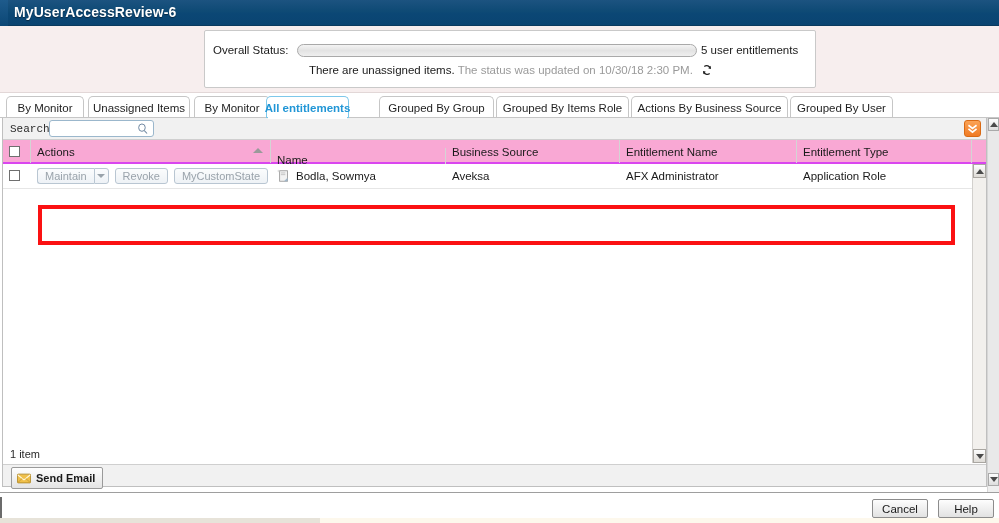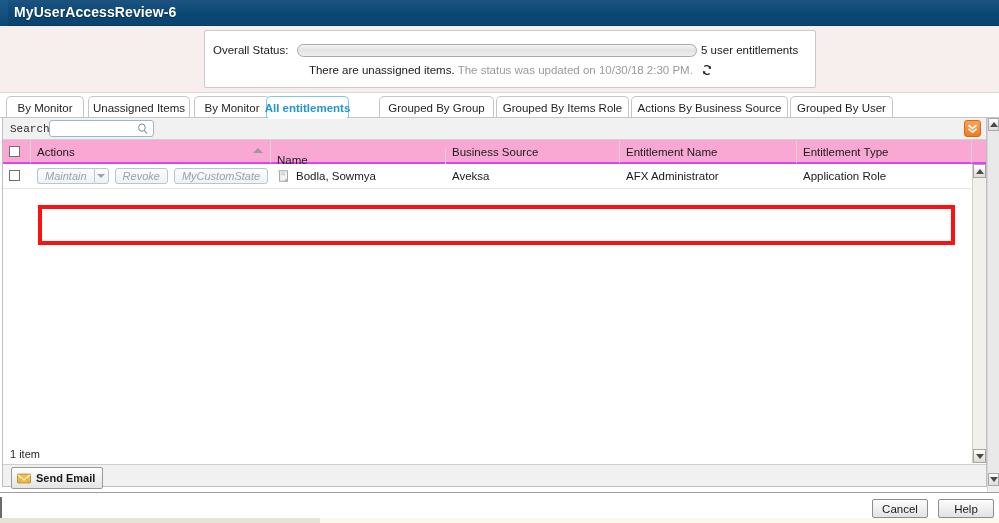--- a/index.html
+++ b/index.html
@@ -158,21 +158,21 @@
   }
   .row-check {
     position: absolute; left: 6px; top: 6px; width: 11px; height: 11px;
     border: 1px solid #6f6f6f; background: #fff; cursor: pointer;
   }
   .act-btn {
     height: 16px; border: 1px solid #b9c6d2; border-radius: 3px;
     background: linear-gradient(to bottom,#fbfcfd,#eef2f6);
     color: #9aa3ab; font-size: 11px;
     display: inline-flex; align-items: center; justify-content: center;
-    padding: 0 7px; cursor: pointer; white-space: nowrap; font-style: italic;
+    padding: 0 7px; cursor: pointer; white-space: nowrap;
   }
   .act-split { display: inline-flex; align-items: stretch; }
   .act-split .act-btn { border-radius: 3px 0 0 3px; border-right: none; }
   .act-arrow {
     width: 15px; height: 16px; border: 1px solid #b9c6d2; border-radius: 0 3px 3px 0;
     background: linear-gradient(to bottom,#fbfcfd,#eef2f6);
     display: inline-flex; align-items: center; justify-content: center; cursor: pointer;
   }
   .act-arrow i {
     width: 0; height: 0; border-left: 4px solid transparent; border-right: 4px solid transparent;

